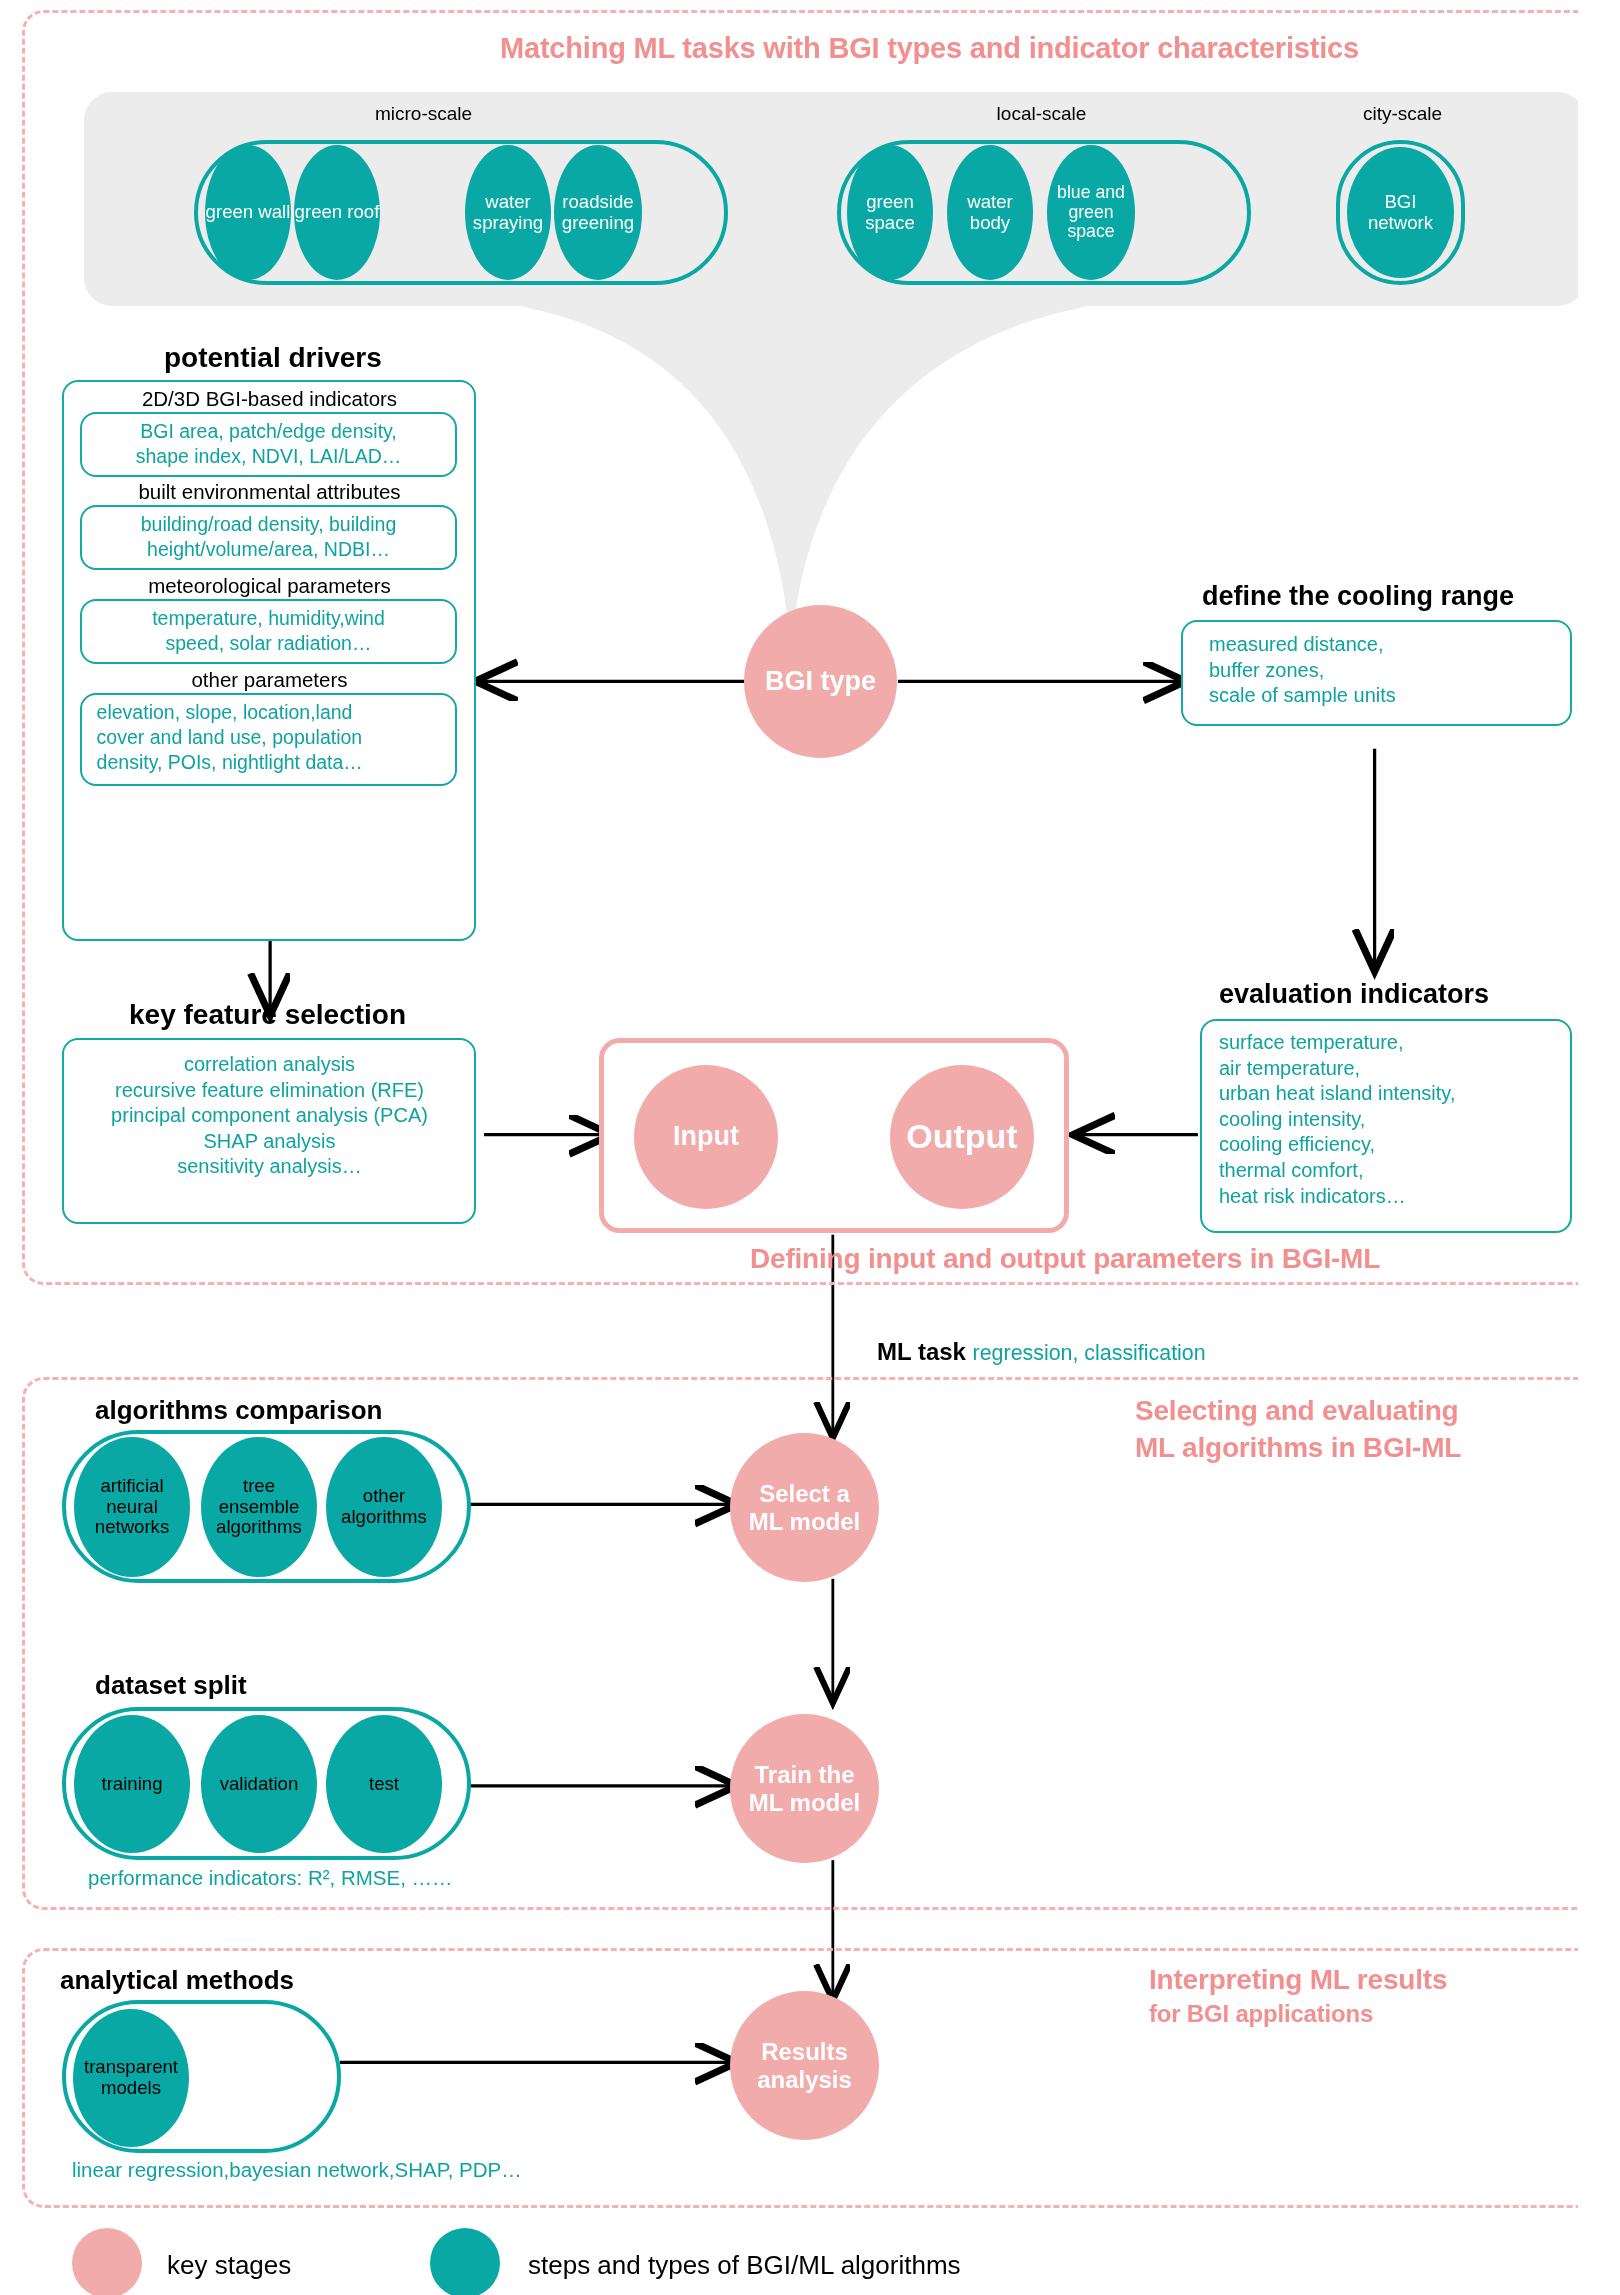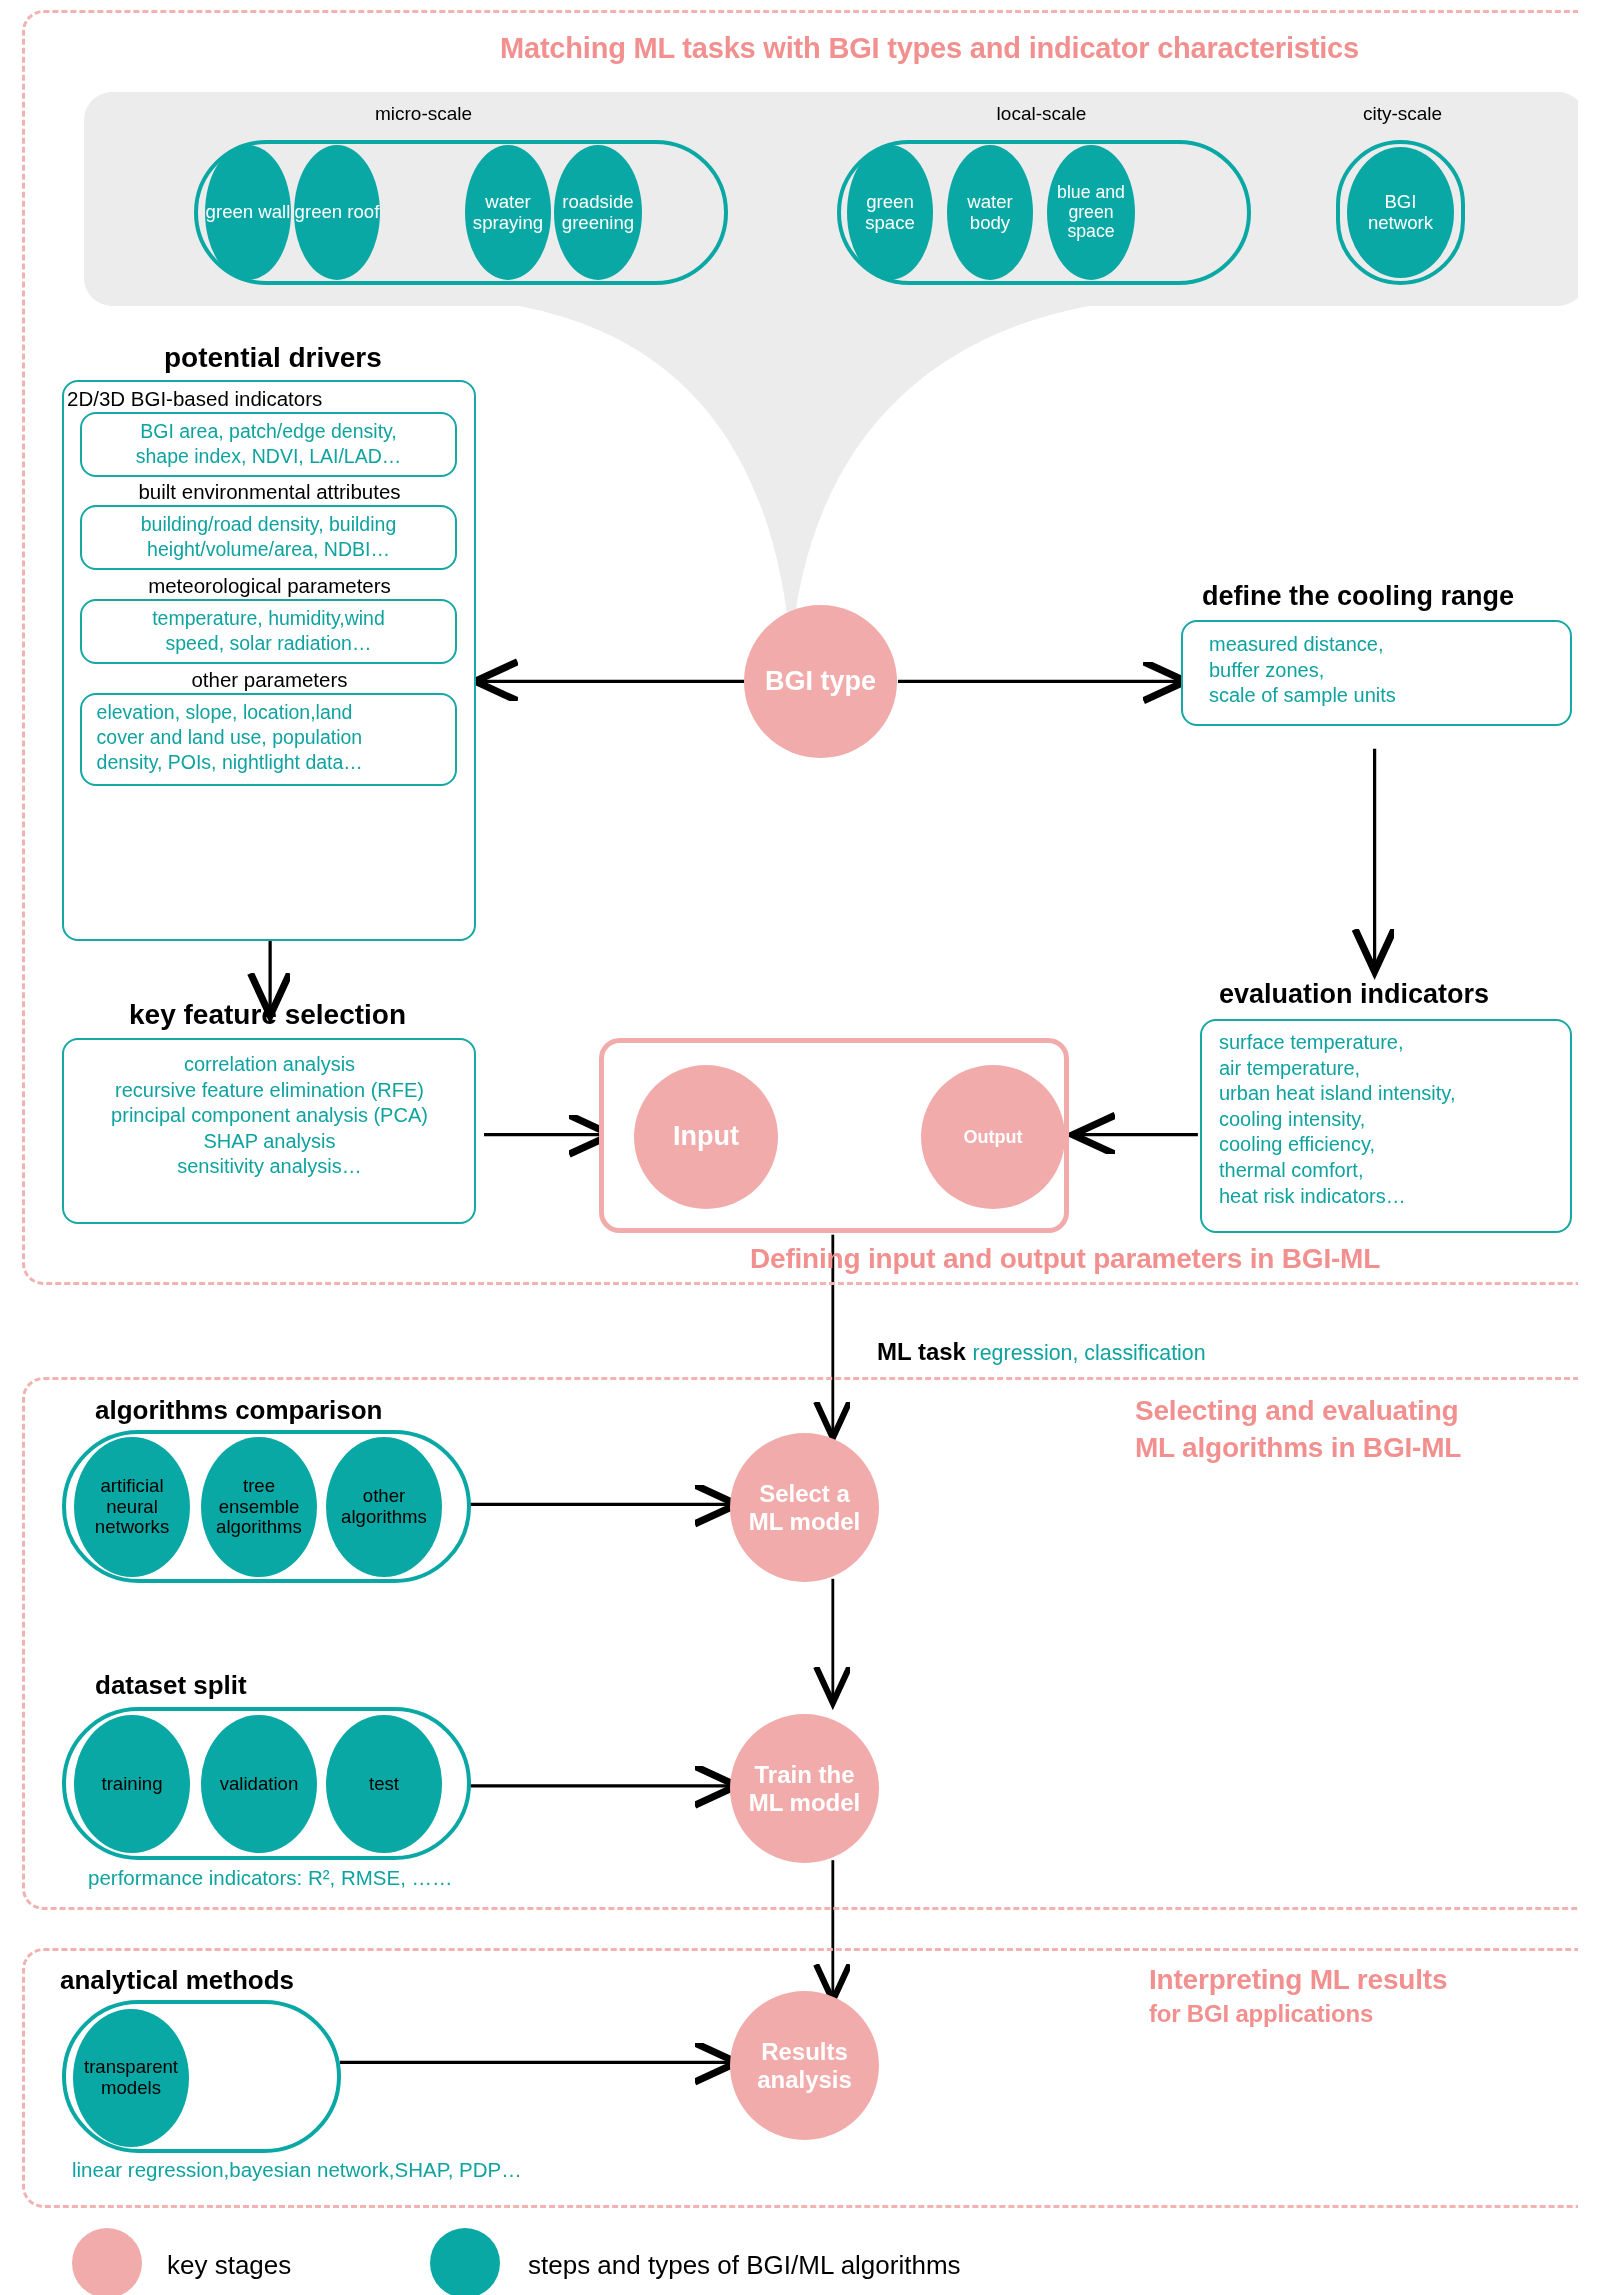--- a/index.html
+++ b/index.html
@@ -119,21 +119,21 @@
   <div class="pill" style="left:1336px;top:140px;width:129px;height:145px;"></div>
   <div class="tealcircle" style="left: 1347px; top: 147px; width: 107px; height: 131px; font-size: 18.6px; white-space: pre-line;">BGI
 network</div>
 
   <div class="pinkcircle" style="left:744px;top:605px;width:153px;height:153px;font-size:27px;">BGI type</div>
 
   <div class="head" style="left:164px;top:342px;font-size:28px;">potential drivers</div>
 
   <div class="tcontainer" style="left:62px;top:380px;width:414px;height:561px;"></div>
 
-  <div class="tboxtext" style="left:67px;top:386px;width:405px;color:#000;font-size:20.5px;">2D/3D BGI-based indicators</div>
+  <div class="tboxtext" style="left:67px;top:386px;width:405px;color:#000;font-size:20.5px;text-align:center;">2D/3D BGI-based indicators</div>
   <div class="tbox" style="left:80px;top:412px;width:377px;height:65px;"></div>
   <div class="tboxtext" style="left:85px;top:419px;width:367px;font-size:19.5px;text-align:center;white-space:pre-line;">BGI area, patch/edge density,
 shape index,  NDVI, LAI/LAD…</div>
 
   <div class="tboxtext" style="left:67px;top:479px;width:405px;color:#000;font-size:20.5px;text-align:center;">built environmental attributes</div>
   <div class="tbox" style="left:80px;top:505px;width:377px;height:65px;"></div>
   <div class="tboxtext" style="left:85px;top:512px;width:367px;font-size:19.5px;text-align:center;white-space:pre-line;">building/road density, building
 height/volume/area, NDBI…</div>
 
   <div class="tboxtext" style="left:67px;top:573px;width:405px;color:#000;font-size:20.5px;text-align:center;">meteorological parameters</div>
@@ -166,21 +166,21 @@
   <div class="head" style="left:129px;top:999px;font-size:28px;">key feature selection</div>
   <div class="tbox" style="left:62px;top:1038px;width:414px;height:186px;"></div>
   <div class="tboxtext" style="left:67px;top:1052px;width:405px;font-size:20px;text-align:center;white-space:pre-line;">correlation analysis
 recursive feature elimination (RFE)
 principal component analysis (PCA)
 SHAP analysis
 sensitivity analysis…</div>
 
   <div class="ioframe" style="left:599px;top:1038px;width:470px;height:195px;"></div>
   <div class="pinkcircle" style="left:634px;top:1065px;width:144px;height:144px;font-size:27px;">Input</div>
-  <div class="pinkcircle" style="left:921px;top:1065px;width:144px;height:144px;font-size:18px;">Output</div>
+  <div class="pinkcircle" style="left:890px;top:1065px;width:144px;height:144px;font-size:34px;">Output</div>
 
   <div class="section-caption" style="left:750px;top:1243px;width:819px;font-size:28px;">Defining input and output parameters in BGI-ML</div>
 
   <div class="abs" style="left:877px;top:1338px;font-size:24px;white-space:nowrap;">
     <span class="inlineblack">ML task</span>
     <span class="inlineteal" style="font-size:21.4px;">regression, classification</span>
   </div>
 
   <div class="dashframe" style="left:22px;top:1377px;width:1581px;height:533px;"></div>
 

